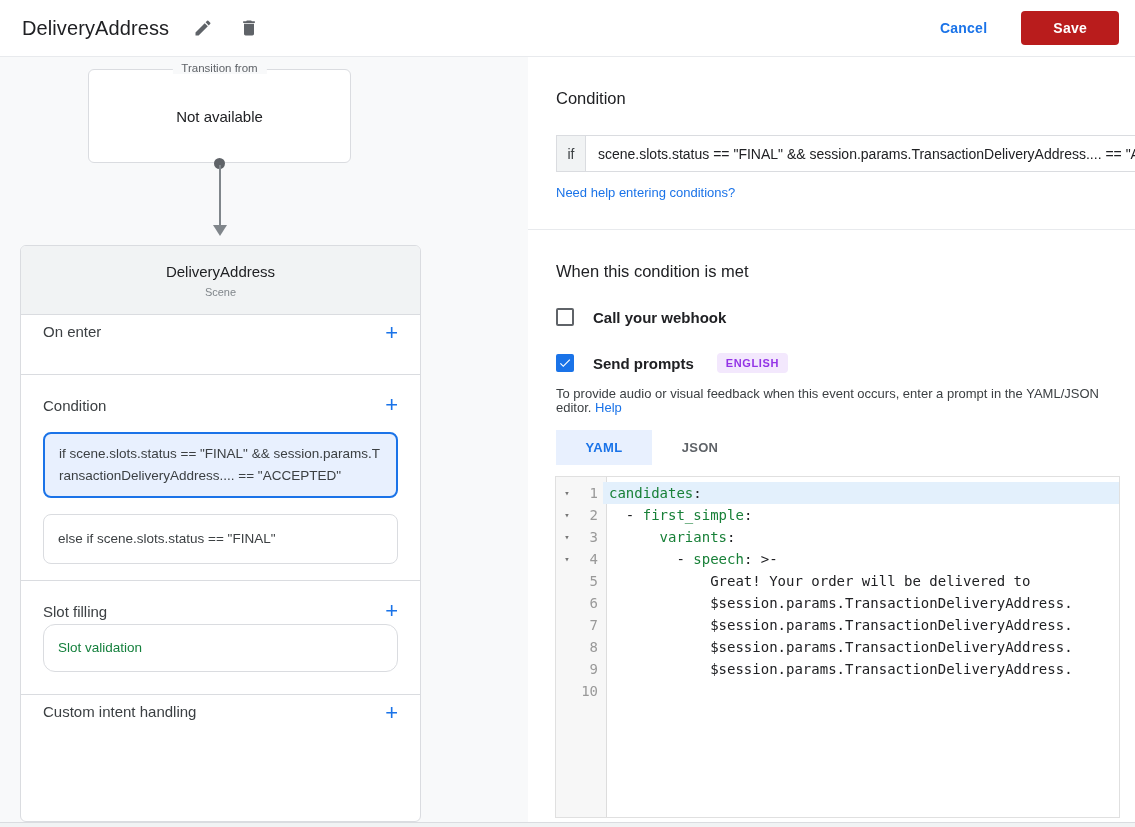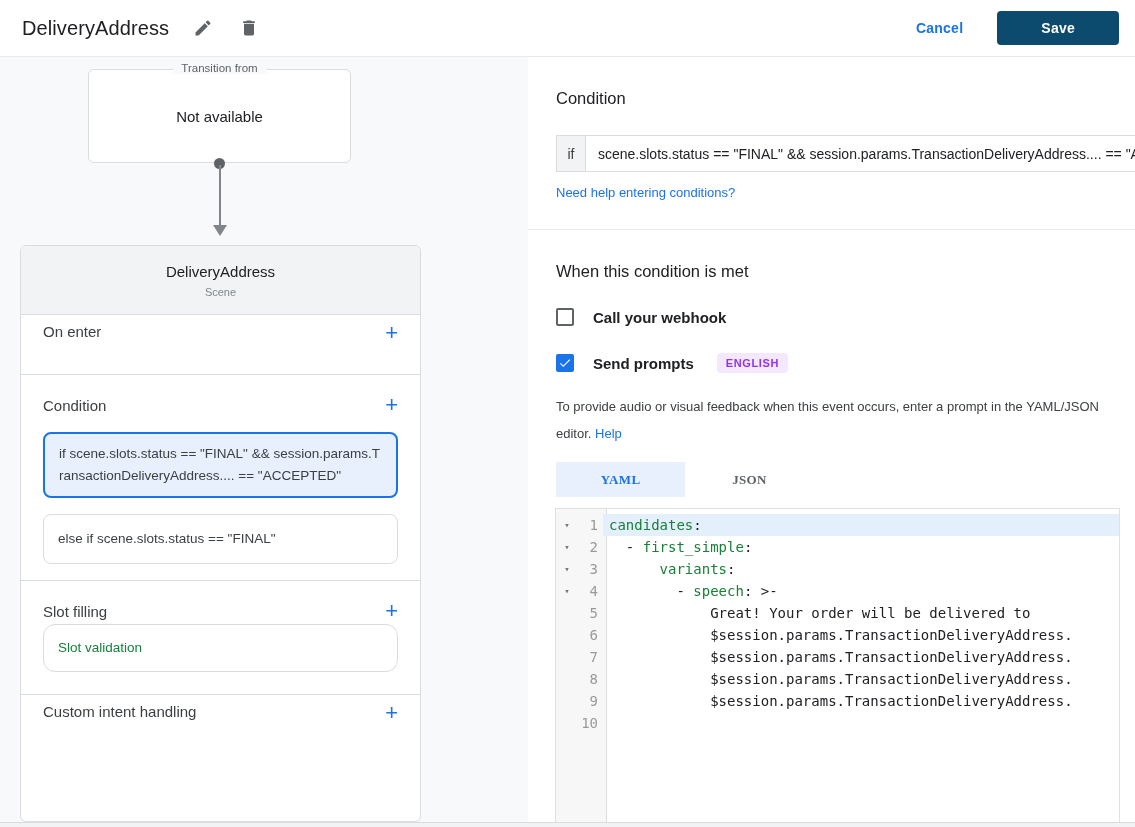--- a/index.html
+++ b/index.html
@@ -9,22 +9,22 @@
 
   
   .topbar { height:57px; background:#fff; border-bottom:1px solid #e8eaed;
             display:flex; align-items:center; justify-content:space-between; padding:0 16px 0 22px; }
   .topbar-left { display:flex; align-items:center; gap:22px; }
   .page-title { font-size:20px; color:#202124; letter-spacing:.1px; }
   .icon-btn { width:24px; height:24px; display:flex; align-items:center; justify-content:center; cursor:pointer; }
   .icon-btn svg { width:20px; height:20px; fill:#5f6368; }
   .topbar-right { display:flex; align-items:center; gap:34px; }
   .text-btn { color:#1a73e8; font-size:14px; font-weight:700; letter-spacing:.25px; cursor:pointer; }
-  .primary-btn { background:#0c4a6e; color:#fff; font-size:14px; font-weight:700; letter-spacing:.25px;
-                 border:none; border-radius:4px; padding:9px 44px; cursor:pointer; }
+  .primary-btn { background:#b91c1c; color:#fff; font-size:14px; font-weight:700; letter-spacing:.25px;
+                 border:none; border-radius:4px; padding:9px 32px; cursor:pointer; }
 
   
   .main { display:flex; height:765px; }
   .left-panel { width:528px; background:#f8f9fa; position:relative; flex:none; overflow:hidden; }
   .right-panel { flex:1; background:#fff; position:relative; padding:0 0 0 28px; overflow:visible; }
 
   
   .tfrom { position:absolute; left:88px; top:12px; width:263px; height:94px;
            border:1px solid #dadce0; border-radius:6px; background:#fff; }
   .tfrom-legend, .tto-legend { position:absolute; top:-8px; left:50%; transform:translateX(-50%);
@@ -74,26 +74,26 @@
 
   .check-row { display:flex; align-items:center; margin-top:27px; }
   .checkbox { width:18px; height:18px; border:2px solid #5f6368; border-radius:2px; flex:none;
               display:flex; align-items:center; justify-content:center; cursor:pointer; background:#fff; }
   .checkbox svg { width:14px; height:14px; fill:#fff; display:none; }
   .checkbox.checked { background:#1a73e8; border-color:#1a73e8; }
   .checkbox.checked svg { display:block; }
   .check-label { margin-left:19px; font-size:15px; font-weight:700; color:#202124; }
   .lang-badge { margin-left:23px; background:#f3e8fd; color:#9334e6; font-size:11px; font-weight:700;
                 letter-spacing:.6px; padding:4px 9px; border-radius:4px; }
-  .hint { margin-top:20px; font-size:13px; line-height:27px; color:#3c4043; max-width:560px; }
+  .hint { margin-top:14px; font-size:13px; line-height:14px; color:#3c4043; max-width:560px; }
   .hint .inline-link { color:#1a73e8; cursor:pointer; }
 
   .tabs { display:flex; margin-top:15px; }
-  .tab { width:129px; height:35px; display:flex; align-items:center; justify-content:center;
-         font-size:13px; font-weight:700; letter-spacing:.3px; color:#5f6368; cursor:pointer;font-family:Liberation Serif, serif; }
+  .tab { width:96px; height:35px; display:flex; align-items:center; justify-content:center;
+         font-size:13px; font-weight:700; letter-spacing:.3px; color:#5f6368; cursor:pointer; }
   .tab.active { background:#e8f0fe; color:#1a73e8; }
 
   
   .editor { position:relative; margin-top:11px; margin-left:-1px; width:565px; height:342px;
             border:1px solid #e0e0e0; background:#fff; overflow:hidden;
             font-family:"DejaVu Sans Mono","Liberation Mono",monospace; font-size:14px; }
   .gutter-bg { position:absolute; left:0; top:0; bottom:0; width:51px; background:#f7f7f7;
                border-right:1px solid #ddd; }
   .cm-lines { position:relative; padding-top:5px; }
   .cm-line { display:flex; height:22px; line-height:22px; }

